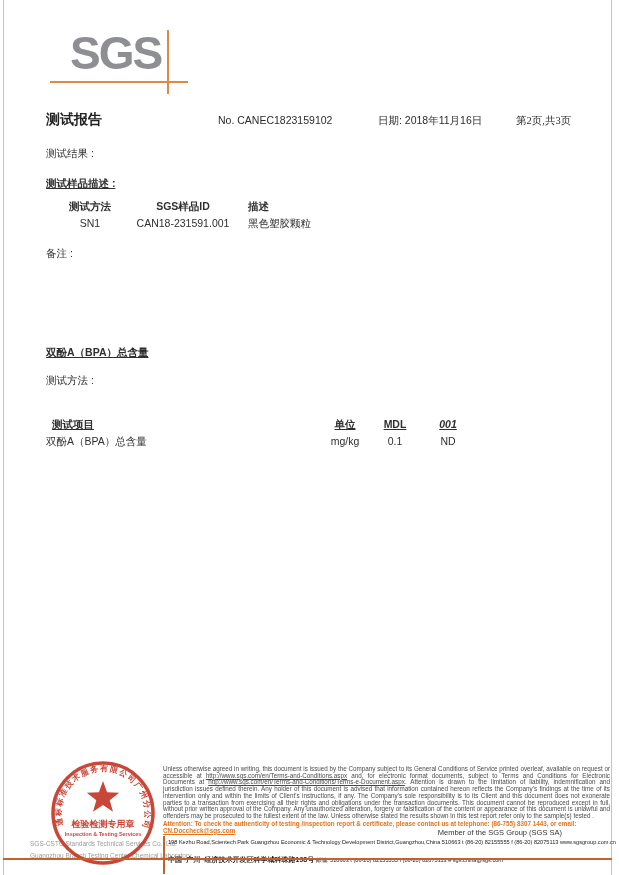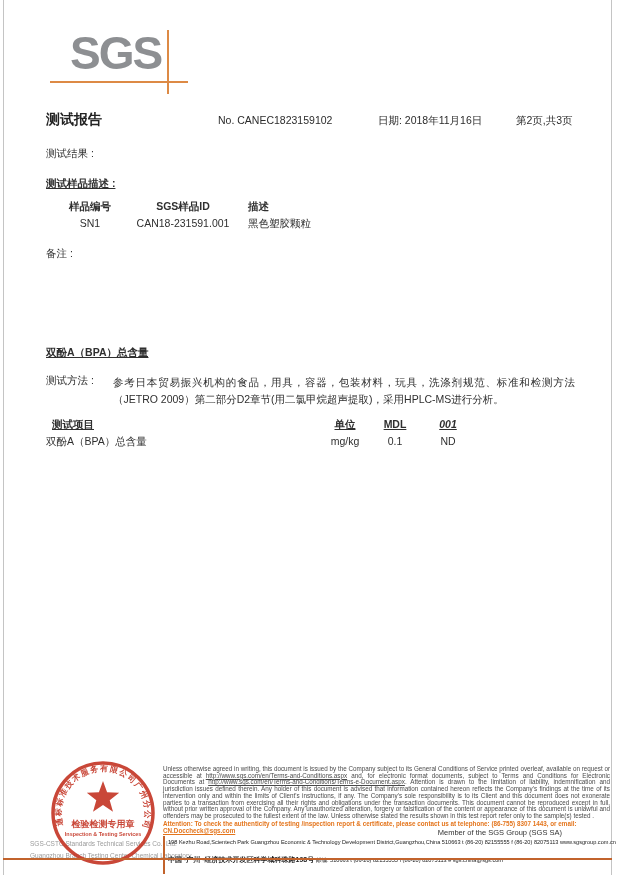--- a/index.html
+++ b/index.html
@@ -51,39 +51,38 @@
   <div class="abs edge" style="left:3px; top:0; width:1px; height:875px;"></div>
   <div class="abs edge" style="left:611px; top:0; width:1px; height:875px;"></div>
 
   <div class="abs logo-text" style="left:70px; top:30px;">SGS</div>
   <div class="abs cross-h" style="left:50px; top:81px; width:138px;"></div>
   <div class="abs cross-v" style="left:167px; top:30px; height:64px;"></div>
 
   <div class="abs report-title" style="left:46px; top:111px;">测试报告</div>
   <div class="abs hdr-txt" style="left:218px; top:114px;">No. CANEC1823159102</div>
   <div class="abs hdr-txt" style="left:378px; top:114px;">日期: 2018年11月16日</div>
-  <div class="abs hdr-txt" style="left:516px; top:114px;">第2页,共3页</div>
+  <div class="abs hdr-txt" style="left:516px; top:114px;font-family:Liberation Serif, serif;">第2页,共3页</div>
 
   <div class="abs body-txt" style="left:46px; top:147px;">测试结果 :</div>
 
   <div class="abs body-txt bold ul" style="left:46px; top:177px;">测试样品描述 :</div>
 
-  <div class="abs body-txt bold center" style="left:58px; top:200px; width:64px;">样品编号</div>
+  <div class="abs body-txt bold center" style="left:58px; top:200px; width:64px;">测试方法</div>
   <div class="abs body-txt bold center" style="left:142px; top:200px; width:82px;">SGS样品ID</div>
   <div class="abs body-txt bold" style="left:248px; top:200px;">描述</div>
 
   <div class="abs body-txt center" style="left:58px; top:217px; width:64px;">SN1</div>
   <div class="abs body-txt center" style="left:134px; top:217px; width:98px;">CAN18-231591.001</div>
   <div class="abs body-txt" style="left:248px; top:217px;text-align:center;">黑色塑胶颗粒</div>
 
   <div class="abs body-txt" style="left:46px; top:247px;">备注 :</div>
 
   <div class="abs body-txt bold ul" style="left:46px; top:346px;">双酚A（BPA）总含量</div>
   <div class="abs body-txt" style="left:46px; top:374px;">测试方法 :</div>
-  <div class="abs method" style="left:113px; top:374px; width:462px;">参考日本贸易振兴机构的食品，用具，容器，包装材料，玩具，洗涤剂规范、标准和检测方法（JETRO 2009）第二部分D2章节(用二氯甲烷超声提取)，采用HPLC-MS进行分析。</div>
 
   <div class="abs body-txt bold ul" style="left:52px; top:418px;">测试项目</div>
   <div class="abs body-txt bold ul center" style="left:322px; top:418px; width:46px;text-align:center;">单位</div>
   <div class="abs body-txt bold ul center" style="left:377px; top:418px; width:36px;">MDL</div>
   <div class="abs body-txt bold ul center italic" style="left:430px; top:418px; width:36px;">001</div>
 
   <div class="abs body-txt" style="left:46px; top:435px;">双酚A（BPA）总含量</div>
   <div class="abs body-txt center" style="left:322px; top:435px; width:46px;">mg/kg</div>
   <div class="abs body-txt center" style="left:377px; top:435px; width:36px;">0.1</div>
   <div class="abs body-txt center" style="left:430px; top:435px; width:36px;">ND</div>

